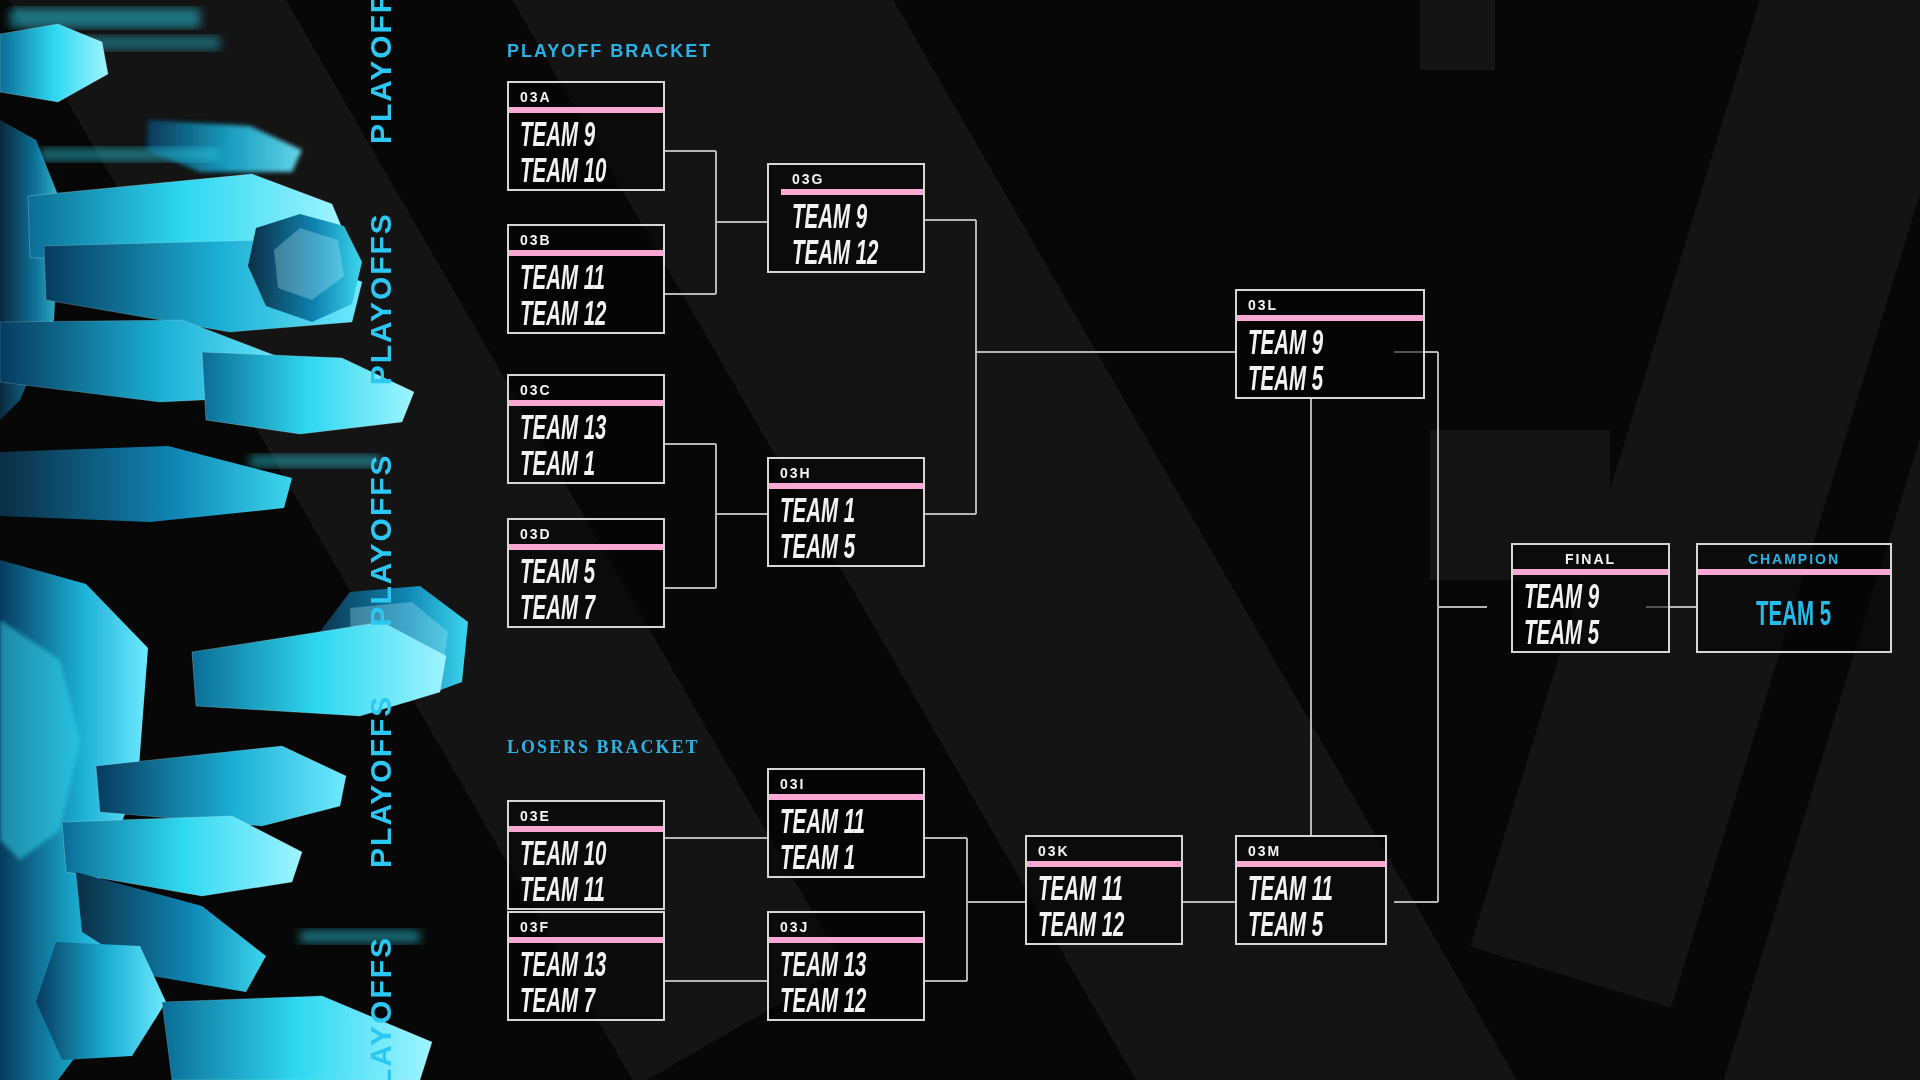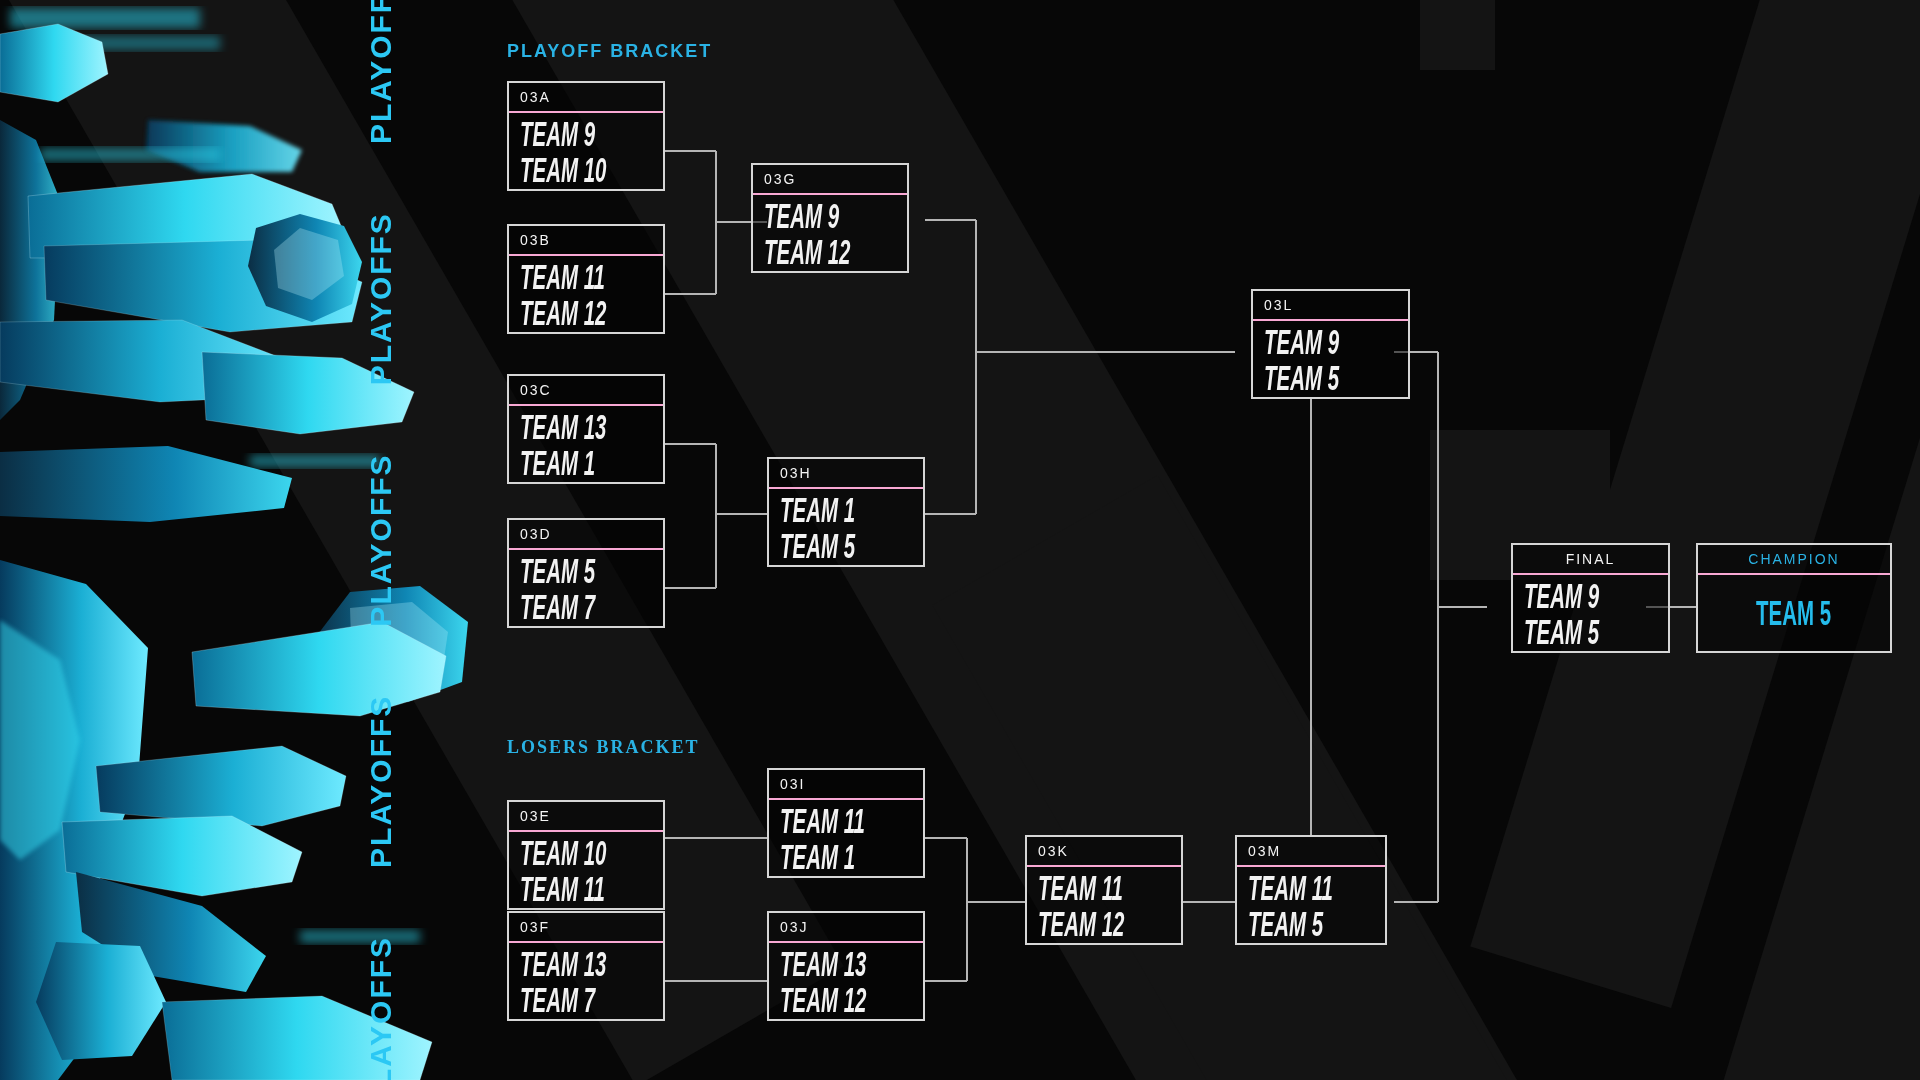--- a/index.html
+++ b/index.html
@@ -11,22 +11,22 @@
   .band.r17{transform:rotate(17deg);}
   .band.rm30{transform:rotate(-30deg);}
 
   
   .bracket-heading{position:absolute;font-weight:bold;font-size:18px;
      letter-spacing:2px;color:#2AB2E4;white-space:nowrap;}
 
   
   .match{position:absolute;width:158px;height:110px;box-sizing:border-box;
      border:2px solid #D6D6D6;background:rgba(3,3,3,0.55);}
-  .match-head{height:30px;box-sizing:border-box;border-bottom:2px solid #f9a8d4;
-     color:#F4F4F4;font-weight:normal;font-size:14px;letter-spacing:2px;
+  .match-head{height:30px;box-sizing:border-box;border-bottom:6px solid #f9a8d4;
+     color:#F4F4F4;font-weight:bold;font-size:14px;letter-spacing:2px;
      line-height:28px;padding-left:11px;white-space:nowrap;}
   .match-head.center{padding-left:0;text-align:center;}
   .match-head.cyan{color:#2AB2E4;}
   .teams{padding:3px 0 0 11px;font-style:italic;}
   .team{color:#F2F2F2;font-weight:bold;font-size:33px;line-height:36px;
      transform:scale(0.62,1.08);transform-origin:left center;white-space:nowrap;}
   .champ-team-wrap{height:76px;display:flex;align-items:center;justify-content:center;}
   .champ-team{color:#25BCEC;font-weight:bold;font-size:33px;
      transform:scale(0.62,1.08);transform-origin:center center;white-space:nowrap;}
 
@@ -175,35 +175,35 @@
     <div class="team">TEAM 1</div>
       </div>
   </div>
   <div class="match" style="left:507px;top:518px;">
     <div class="match-head">03D</div>
     <div class="teams">
         <div class="team">TEAM 5</div>
     <div class="team">TEAM 7</div>
       </div>
   </div>
-  <div class="match" style="left:751px;top:163px;">
+  <div class="match" style="left:767px;top:163px;padding-left:12px;">
     <div class="match-head">03G</div>
     <div class="teams">
         <div class="team">TEAM 9</div>
     <div class="team">TEAM 12</div>
       </div>
   </div>
   <div class="match" style="left:767px;top:457px;">
     <div class="match-head">03H</div>
     <div class="teams">
         <div class="team">TEAM 1</div>
     <div class="team">TEAM 5</div>
       </div>
   </div>
-  <div class="match" style="left:1235px;top:289px;width:159px;margin-left:16px;">
+  <div class="match" style="left:1235px;top:289px;width:190px;">
     <div class="match-head">03L</div>
     <div class="teams">
         <div class="team">TEAM 9</div>
     <div class="team">TEAM 5</div>
       </div>
   </div>
 
   <div class="match" style="left:507px;top:768px;margin-top:32px;">
     <div class="match-head">03E</div>
     <div class="teams">

